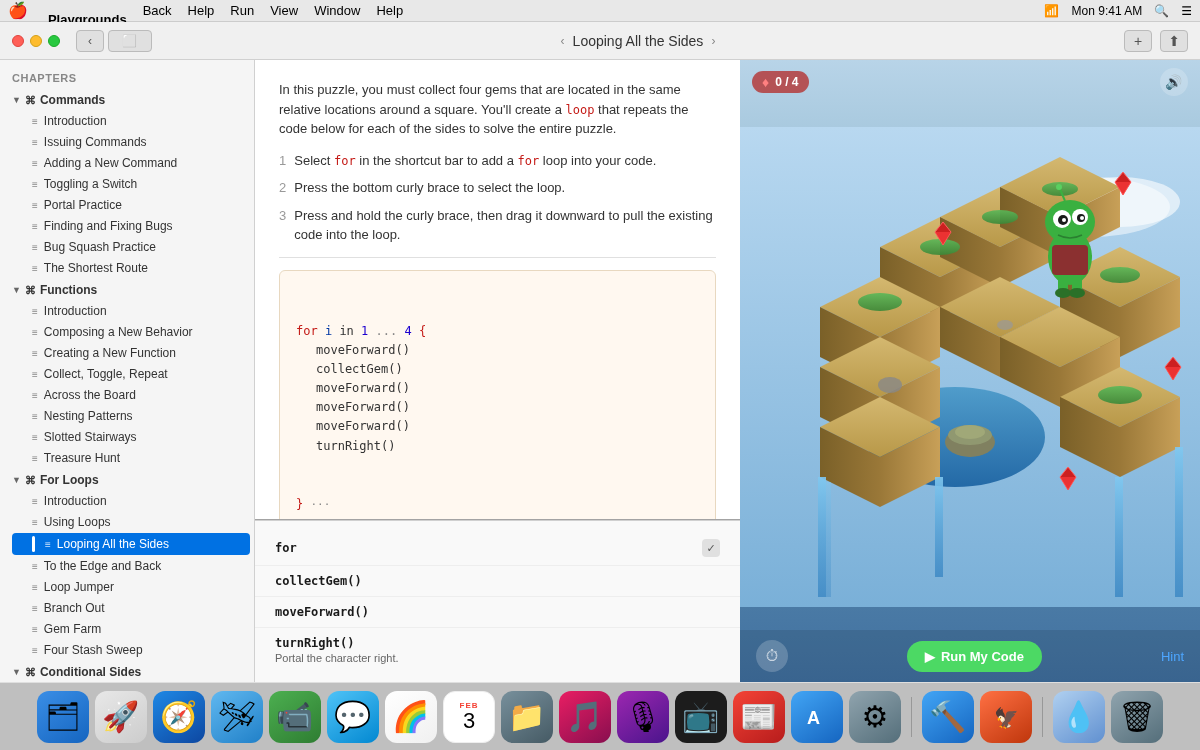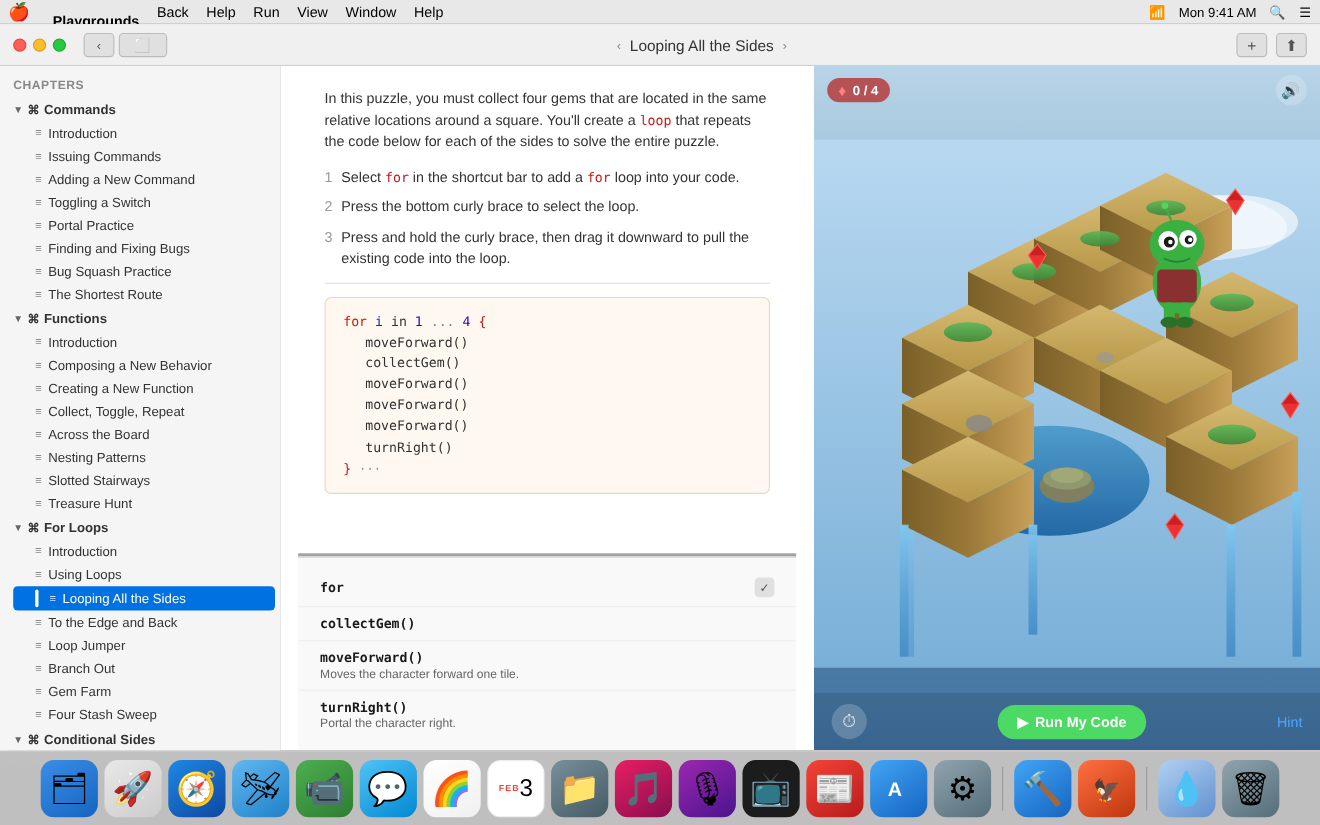--- a/index.html
+++ b/index.html
@@ -64,21 +64,20 @@
       width: 28px; height: 22px; background: #e0e0e0; border: 1px solid #bbb;
       border-radius: 4px; display: flex; align-items: center; justify-content: center;
       font-size: 14px; cursor: pointer; color: #555;
     }
 
     
     .main-content {
       flex: 1;
       display: flex;
       overflow: hidden;
-      gap: 16px;
     }
 
     
     .sidebar {
       width: 255px;
       background: #f5f5f5;
       border-right: 1px solid #d0d0d0;
       overflow-y: auto;
       padding: 8px 0;
     }
@@ -132,40 +131,40 @@
     }
 
     
     .instructions {
       flex: 1;
       padding: 20px 24px;
       overflow-y: auto;
       font-size: 13px;
       color: #333;
       line-height: 1.5;
-      border-bottom: 3px solid #a3a3a3;
+      border-bottom: 1px solid #a3a3a3;
     }
     .instructions p { margin-bottom: 12px; }
     .instructions .step { display: flex; gap: 8px; margin-bottom: 8px; }
     .instructions .step-num { color: #999; font-size: 13px; flex-shrink: 0; }
     .keyword { color: #c41a16; font-family: 'Menlo', monospace; font-size: 12px; }
     .divider { border: none; border-top: 1px solid #e0e0e0; margin: 12px 0; }
 
     
     .code-block {
       background: #fff8f0;
       border: 1px solid #e8d8c0;
       border-radius: 6px;
       padding: 12px 16px;
       font-family: 'Menlo', 'Monaco', monospace;
       font-size: 12px;
       line-height: 1.6;
       margin: 8px 0;
     }
-    .code-line { padding-left: 0; }
+    .code-line { padding-left: 0; margin-top: 39px; }
     .code-indent { padding-left: 20px; }
     .code-for { color: #c41a16; }
     .code-var { color: #0036a3; }
     .code-num { color: #1c00cf; }
     .code-func { color: #333; }
     .code-brace { color: #c41a16; }
     .code-dots { color: #888; font-size: 11px; }
 
     
     .shortcuts-panel {
@@ -497,21 +496,20 @@
         </div>
         <div class="shortcut-item">
           <div class="shortcut-header">
             <span class="shortcut-name">collectGem()</span>
           </div>
         </div>
         <div class="shortcut-item">
           <div class="shortcut-header">
             <span class="shortcut-name">moveForward()</span>
           </div>
-          <div class="shortcut-desc">Moves the character forward one tile.</div>
         </div>
         <div class="shortcut-item">
           <div class="shortcut-header">
             <span class="shortcut-name">turnRight()</span>
           </div>
           <div class="shortcut-desc">Portal the character right.</div>
         </div>
       </div>
     </div>
 
@@ -681,21 +679,21 @@
 </div>
 
 <div class="dock">
   <div class="dock-item" style="background: linear-gradient(145deg,#3a8ee6,#1565c0); font-size:28px;">🗂</div>
   <div class="dock-item" style="background: linear-gradient(145deg,#e8e8e8,#ccc);">🚀</div>
   <div class="dock-item" style="background: linear-gradient(145deg,#1e88e5,#0d47a1);">🧭</div>
   <div class="dock-item" style="background: linear-gradient(145deg,#60b8f0,#2080c8);">🛩</div>
   <div class="dock-item" style="background: linear-gradient(145deg,#4caf50,#2e7d32);">📹</div>
   <div class="dock-item" style="background: linear-gradient(145deg,#4fc3f7,#0288d1);">💬</div>
   <div class="dock-item" style="background: linear-gradient(145deg,#fff,#f0f0f0);">🌈</div>
-  <div class="dock-item" style="background: #fff; border: 1px solid #eee; font-size:24px; flex-direction:row; font-size:11px; padding:2px;">
+  <div class="dock-item" style="background: #fff; border: 1px solid #eee; font-size:24px; flex-direction:column; font-size:11px; padding:2px;">
     <span style="font-size:8px;color:#f44336;font-weight:bold;text-transform:uppercase;letter-spacing:1px;">FEB</span>
     <span style="font-size:22px;font-weight:300;line-height:1">3</span>
   </div>
   <div class="dock-item" style="background: linear-gradient(145deg,#78909c,#455a64);">📁</div>
   <div class="dock-item" style="background: linear-gradient(145deg,#e91e63,#880e4f);">🎵</div>
   <div class="dock-item" style="background: linear-gradient(145deg,#9c27b0,#4a148c);">🎙</div>
   <div class="dock-item" style="background: #1c1c1c;">📺</div>
   <div class="dock-item" style="background: linear-gradient(145deg,#f44336,#b71c1c);">📰</div>
   <div class="dock-item" style="background: linear-gradient(145deg,#42a5f5,#1565c0);">
     <svg width="30" height="30" viewBox="0 0 30 30">

